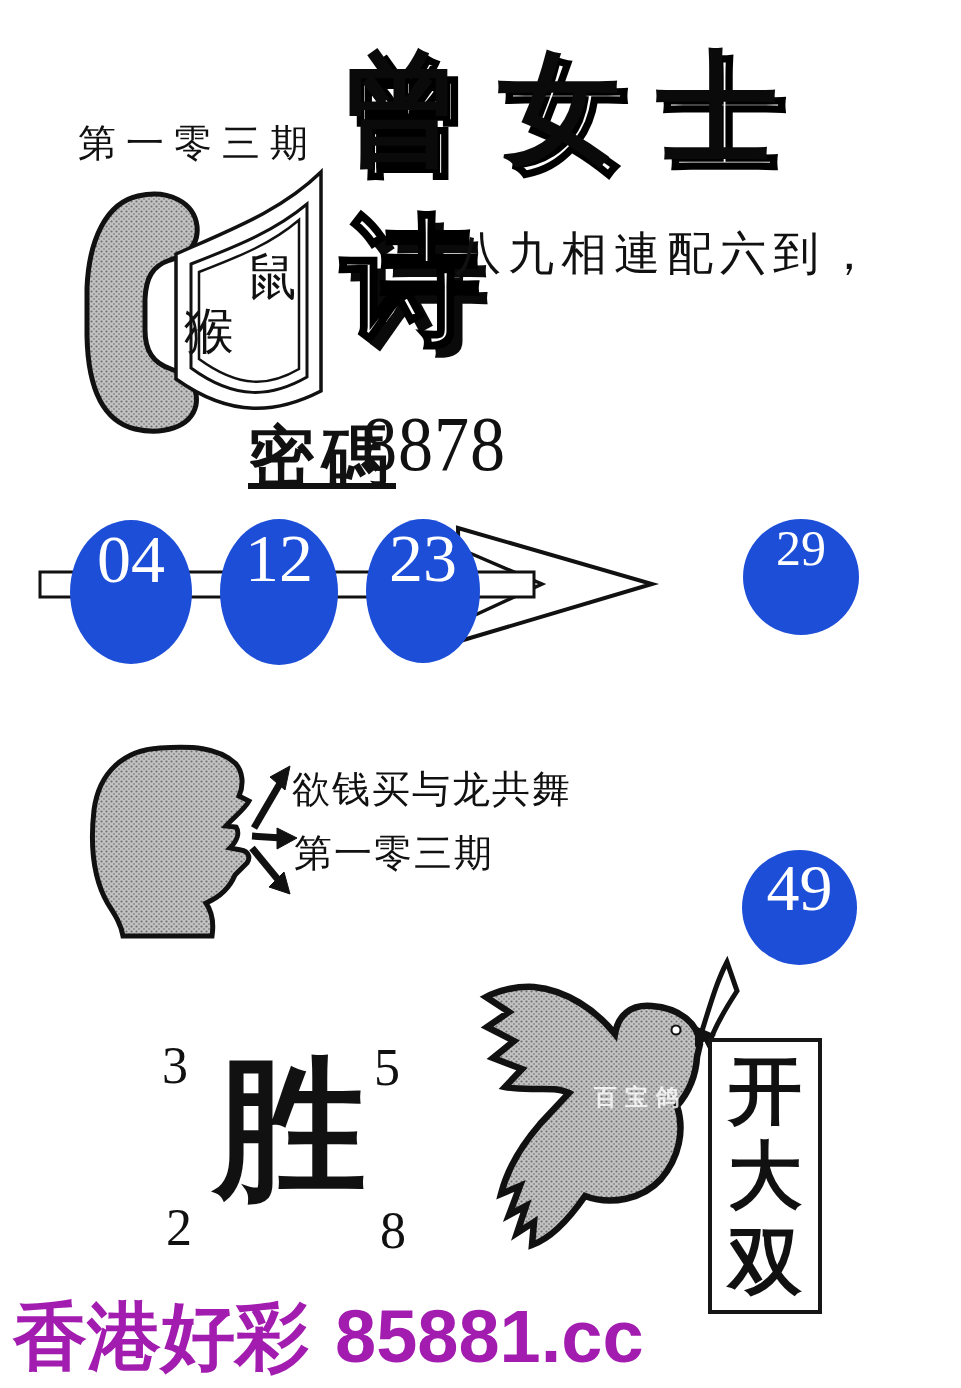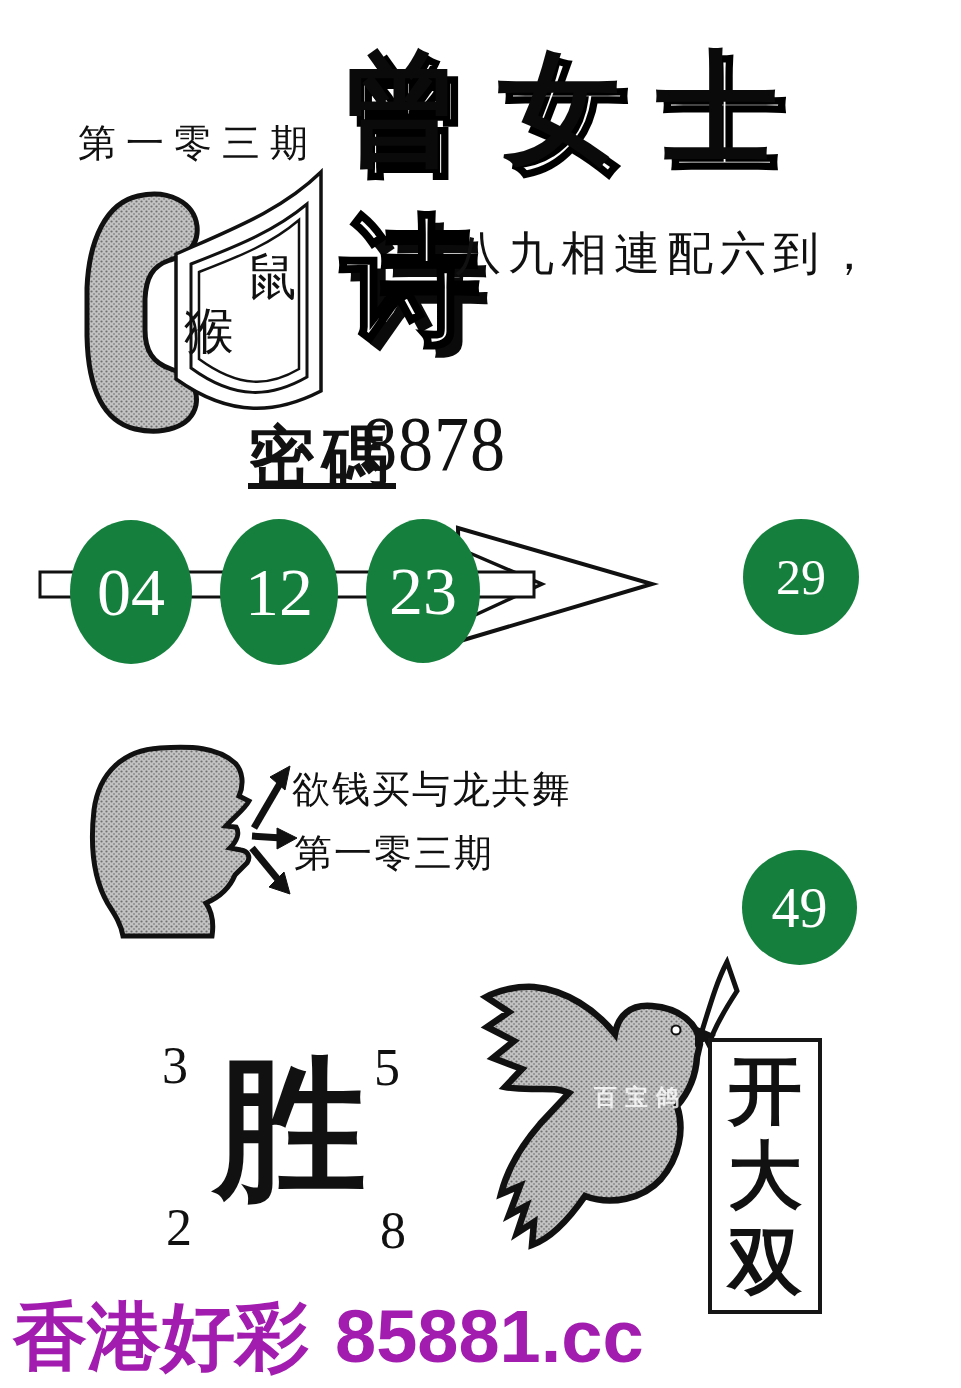--- a/index.html
+++ b/index.html
@@ -31,31 +31,31 @@
 
   
   .poem{left:455px;top:218px;font-size:46px;line-height:71px;letter-spacing:7px;white-space:nowrap;}
 
   
   .pw-label{left:248px;top:412px;font-size:66px;font-weight:bold;letter-spacing:8px;white-space:nowrap;text-decoration:underline;}
   .pw-value{left:362px;top:399px;font-size:78px;transform:scaleX(0.9);transform-origin:left top;letter-spacing:1px;}
 
   
   .num-circle{
-    background:#15803d;border-radius:50%;color:#fff;
-    display:flex;align-items:center;justify-content:center;
+    background:#1d4ed8;border-radius:50%;color:#fff;
+    display:flex;align-items:flex-start;justify-content:center;
     font-size:68px;
     font-family:Liberation Serif, serif;
   }
   .c04{left:70px;top:520px;width:122px;height:144px;}
   .c12{left:220px;top:519px;width:118px;height:146px;}
   .c23{left:366px;top:519px;width:114px;height:144px;}
   .c29{left:743px;top:519px;width:116px;height:116px;font-size:50px;}
   .c32{left:746px;top:687px;width:112px;height:112px;font-size:66px;}
-  .c49{left:742px;top:850px;width:115px;height:115px;font-size:56px;}
+  .c49{left:742px;top:850px;width:115px;height:115px;font-size:66px;}
 
   
   .phrase{font-size:38px;letter-spacing:2px;white-space:nowrap;}
   .ph1{left:292px;top:764px;}
   .ph2{left:294px;top:828px;}
 
   
   .win-num{font-size:52px;line-height:1;}
   .wn3{left:162px;top:1040px;}
   .wn5{left:374px;top:1042px;}

